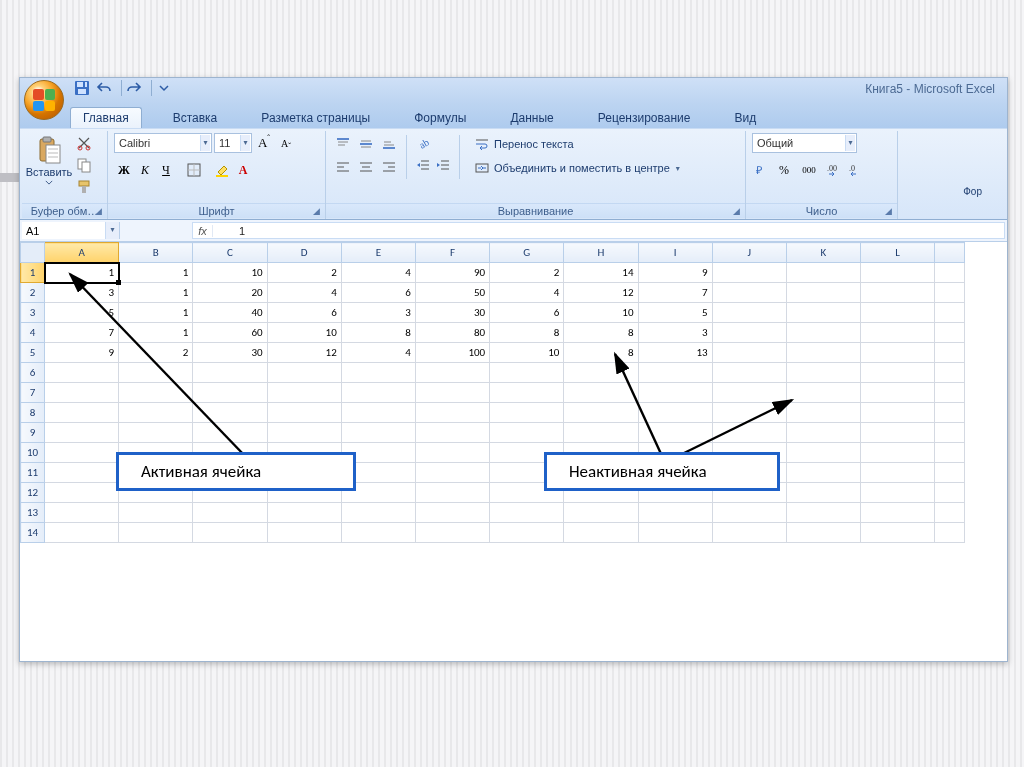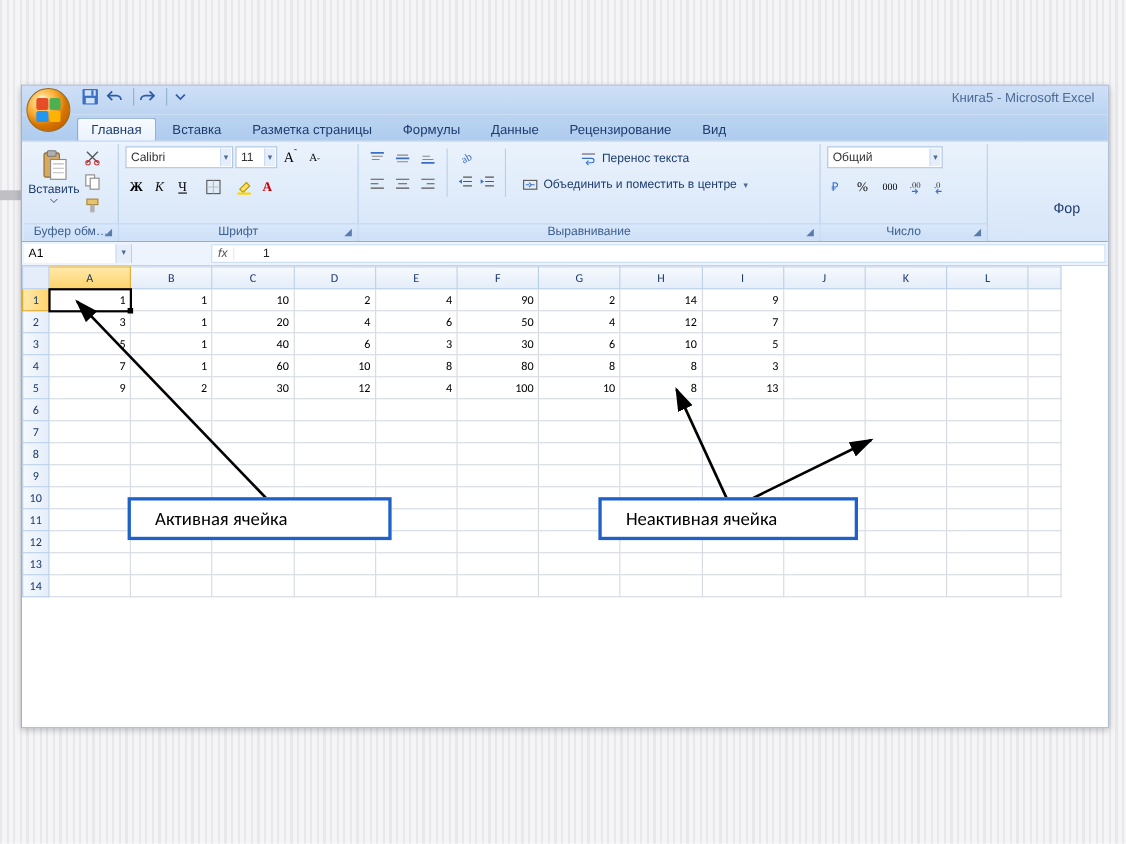--- a/index.html
+++ b/index.html
@@ -11,21 +11,21 @@
   .titlebar { height: 26px; background: linear-gradient(#cfe0f7, #bcd4f1); display: flex; align-items: flex-start; position: relative; }
   .office-orb { width: 40px; height: 40px; position: absolute; top: 2px; left: 4px; border-radius: 50%; background: radial-gradient(circle at 35% 30%, #fff 0 8%, #ffd27a 18%, #f7a529 40%, #d47400 60%, #b35300 100%); border: 1px solid #9a6a20; z-index: 5; display:flex; align-items:center; justify-content:center; }
   .orb-grid { width:22px; height:22px; display:grid; grid-template-columns:1fr 1fr; grid-template-rows:1fr 1fr; gap:1px;}
   .orb-grid span{border-radius:2px;}
   .orb-grid span:nth-child(1){background:#e44d26;} .orb-grid span:nth-child(2){background:#4caf50;} .orb-grid span:nth-child(3){background:#2196f3;} .orb-grid span:nth-child(4){background:#ffb300;}
   .qat { margin-left: 52px; display: flex; align-items: center; gap: 2px; }
   .qat-btn { width: 20px; height: 20px; display:flex; align-items:center; justify-content:center; border-radius:2px;}
   .qat-sep{ width:6px; height:16px; border-right:1px solid #8faed2;}
   .title-text { position:absolute; right:12px; top:4px; color:#4c6a93; font-size:12px; }
   
-  .tabs-row { height: 24px; background: linear-gradient(#bcd4f1, #aecbee); display: flex; align-items:flex-end; padding-left: 50px; gap:0; }
+  .tabs-row { height: 24px; background: linear-gradient(#bcd4f1, #aecbee); display: flex; align-items:flex-end; padding-left: 50px; gap:16px; }
   .tab { padding: 3px 12px 3px; color:#1d3c6e; cursor:default; border:1px solid transparent; border-bottom:none; border-radius:3px 3px 0 0; margin-right:2px;}
   .tab.active { background: linear-gradient(#f7fbff,#eaf2fc); border-color:#8faed2; }
   
   .ribbon { height: 92px; background: linear-gradient(#eaf2fc,#d7e6f9); border-top:1px solid #c9dcf4; border-bottom:1px solid #8faed2; display:flex; align-items:stretch; padding:2px 0 0 2px; position:relative; overflow:hidden;}
   .rgroup { border-right:1px solid #b9cfe9; padding:2px 6px 0; display:flex; flex-direction:column; position:relative; }
   .rgroup-label { position:absolute; bottom:1px; left:0; right:0; text-align:center; color:#3d5e8c; font-size:11px; background:linear-gradient(#d9e8fb,#cde0f7); height:15px; line-height:15px; border-top:1px solid #c3d8f2;}
   .rgroup-launch{ position:absolute; right:2px; bottom:1px; width:13px; height:13px; font-size:9px; color:#5a7bab; text-align:center; line-height:13px;}
   .rgroup-body { flex:1; display:flex; align-items:flex-start; gap:4px; padding-bottom:16px;}
   .big-btn { width:42px; display:flex; flex-direction:column; align-items:center; gap:2px; padding-top:2px;}
   .big-btn .ico{ width:30px; height:30px; }
@@ -35,24 +35,24 @@
   .combo{ height:20px; border:1px solid #a9c1df; background:#fff; display:inline-flex; align-items:center; padding:0 12px 0 4px; position:relative; font-size:11px; color:#333;}
   .combo .dd{position:absolute; right:1px; top:1px; bottom:1px; width:10px; background:#e7eefb; border-left:1px solid #c9dcf4; font-size:8px; color:#4c6a93; text-align:center; line-height:16px;}
   .font-row1{display:flex; gap:2px; align-items:center;}
   .font-row2{display:flex; gap:1px; align-items:center; margin-top:3px;}
   .tbtn{ width:20px; height:20px; border:1px solid transparent; display:flex; align-items:center; justify-content:center; font-family:"Times New Roman",serif;}
   .tbtn.b{font-weight:bold;} .tbtn.i{font-style:italic;} .tbtn.u{text-decoration:underline;}
   .sep-v{width:1px;height:44px;background:#b9cfe9;margin:2px 2px;}
   .align-grid{display:grid;grid-template-columns:repeat(3,22px);grid-template-rows:repeat(2,22px);gap:1px;}
   .align-grid .tbtn{width:22px;height:22px;}
   .wrap-merge{display:flex;flex-direction:column;gap:2px;margin-left:4px;}
-  .wm-btn{display:flex;align-items:center;gap:4px;height:22px;padding:0 4px;font-size:11px;color:#1d3c6e;white-space:nowrap;justify-content:center;}
+  .wm-btn{display:flex;align-items:center;gap:4px;height:22px;padding:0 4px;font-size:11px;color:#1d3c6e;white-space:nowrap;}
   .num-row{display:flex;gap:2px;margin-top:3px;}
   .fmt-tail{padding:4px 6px 0;display:flex;align-items:flex-end;}
-  .fmt-tail .lbl{font-size:13px;color:#1d3c6e;text-align:center;}
+  .fmt-tail .lbl{font-size:10px;color:#1d3c6e;text-align:center;}
   
   .formula-bar{height:22px;border-bottom:1px solid #b9cfe9;display:flex;align-items:stretch;background:#eef4fd;}
   .name-box{width:98px;border-right:1px solid #b9cfe9;background:#fff;margin:2px;display:flex;align-items:center;padding:0 4px;font-size:11px;position:relative;}
   .name-box .dd{position:absolute;right:0;top:0;bottom:0;width:14px;background:#e7eefb;border-left:1px solid #c9dcf4;text-align:center;font-size:8px;color:#4c6a93;line-height:16px;}
   .fx-area{display:flex;align-items:center;gap:20px;margin:2px 2px 2px 0;flex:1;background:#fff;border:1px solid #c9dcf4;}
   .fx-ico{width:20px;text-align:center;font-style:italic;color:#555;border-right:1px solid #e1e9f5;font-size:11px;}
   .fx-input{flex:1;padding:0 6px;font-size:11px;color:#222;}
   
   .grid-wrap{position:absolute;top: calc(26px + 24px + 92px + 22px);left:0;right:0;bottom:0;overflow:hidden;background:#fff;}
   .sheet{border-collapse:collapse;table-layout:fixed;}

